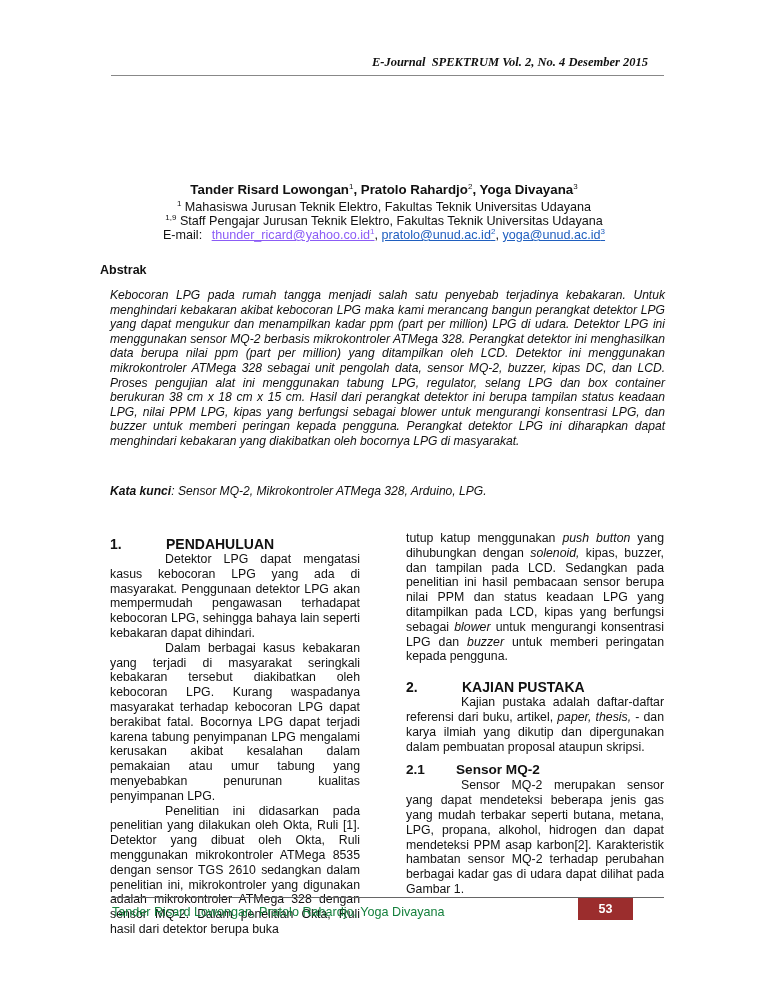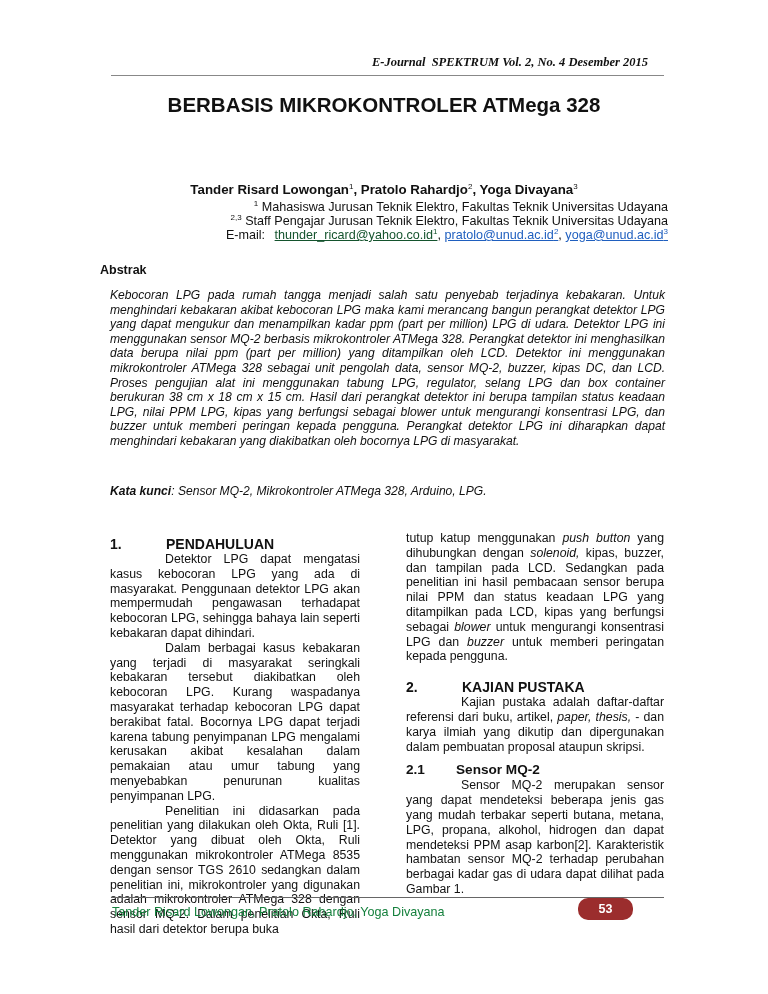--- a/index.html
+++ b/index.html
@@ -12,21 +12,21 @@
   .header-rule { position: absolute; left: 111px; right: 104px; top: 75px; height: 0; border-top: 1px solid #888; }
   .title {
     position: absolute; left: 100px; width: 568px; top: 88px; text-align: center;
     font-family: "Liberation Sans", sans-serif; font-weight: bold; font-size: 20.5px; line-height: 34px; color: #111;
   }
   .authors {
     position: absolute; left: 100px; width: 568px; top: 182px; text-align: center;
     font-family: "Liberation Sans", sans-serif; font-weight: bold; font-size: 13.3px; color: #111;
   }
   .affil {
-    position: absolute; left: 100px; width: 568px; text-align: right;
+    position: absolute; left: 100px; width: 568px; text-align: center;
     font-family: "Liberation Sans", sans-serif; font-size: 12.6px; line-height: 14px; color: #111;
   }
   sup { font-size: 8px; vertical-align: super; line-height: 0; font-weight: normal; }
   a.mail { color: #1f5fbf; text-decoration: underline; }
   .abstract-title {
     position: absolute; left: 100px; width: 568px; top: 263px; text-align: left;
     font-family: "Liberation Sans", sans-serif; font-weight: bold; font-size: 12.5px;
   }
   .abstract {
     position: absolute; left: 110px; width: 555px; top: 288px;
@@ -58,35 +58,34 @@
     font-family: "Liberation Sans", sans-serif; font-weight: bold; font-size: 12.5px;
   }
 </style>
 </head>
 <body>
 
 <div class="header-text">E-Journal  SPEKTRUM Vol. 2, No. 4 Desember 2015</div>
 <div class="header-rule"></div>
 
 <div class="title">
-  <div>BERBASIS MIKROKONTROLER ATMega 328</div>
 </div>
 
 <div class="authors">
   <span>Tander Risard Lowongan</span><sup>1</sup>, <span>Pratolo Rahardjo</span><sup>2</sup>, <span>Yoga Divayana</span><sup>3</sup>
 </div>
 
 <div class="affil" style="top:200px;">
   <sup>1</sup> <span>Mahasiswa Jurusan Teknik Elektro, Fakultas Teknik Universitas Udayana</span>
 </div>
 <div class="affil" style="top:214px;">
-  <sup>2,3</sup> <span>Staff Pengajar Jurusan Teknik Elektro, Fakultas Teknik Universitas Udayana</span>
+  <sup>1,9</sup> <span>Staff Pengajar Jurusan Teknik Elektro, Fakultas Teknik Universitas Udayana</span>
 </div>
 <div class="affil" style="top:228px;">
-  <span>E-mail: </span><a class="mail" style="color: #14532d; padding-left: 6px;"><span>thunder_ricard@yahoo.co.id</span><sup>1</sup></a>, <a class="mail" style="color: rgb(31, 95, 191);"><span>pratolo@unud.ac.id</span><sup>2</sup></a>, <a class="mail" style="color: rgb(31, 95, 191);"><span> yoga@unud.ac.id</span><sup>3</sup></a>
+  <span>E-mail: </span><a class="mail" style="color: #8b5cf6; padding-left: 6px;"><span>thunder_ricard@yahoo.co.id</span><sup>1</sup></a>, <a class="mail" style="color: rgb(31, 95, 191);"><span>pratolo@unud.ac.id</span><sup>2</sup></a>, <a class="mail" style="color: rgb(31, 95, 191);"><span> yoga@unud.ac.id</span><sup>3</sup></a>
 </div>
 
 <div class="abstract-title">Abstrak</div>
 <div class="abstract">Kebocoran LPG pada rumah tangga menjadi salah satu penyebab terjadinya kebakaran. Untuk menghindari kebakaran akibat kebocoran LPG maka kami merancang bangun perangkat detektor LPG yang dapat mengukur dan menampilkan kadar ppm (part per million) LPG di udara. Detektor LPG ini menggunakan sensor MQ-2 berbasis mikrokontroler ATMega 328. Perangkat detektor ini menghasilkan data berupa nilai ppm (part per million) yang ditampilkan oleh LCD. Detektor ini menggunakan mikrokontroler ATMega 328 sebagai unit pengolah data, sensor MQ-2, buzzer, kipas DC, dan LCD. Proses pengujian alat ini menggunakan tabung LPG, regulator, selang LPG dan box container berukuran 38 cm x 18 cm x 15 cm. Hasil dari perangkat detektor ini berupa tampilan status keadaan LPG, nilai PPM LPG, kipas yang berfungsi sebagai blower untuk mengurangi konsentrasi LPG, dan buzzer untuk memberi peringan kepada pengguna. Perangkat detektor LPG ini diharapkan dapat menghindari kebakaran yang diakibatkan oleh bocornya LPG di masyarakat.</div>
 
 <div class="keywords">
   <b>Kata kunci</b><span>: Sensor MQ-2, Mikrokontroler ATMega 328, Arduino, LPG.</span>
 </div>
 
 <div class="col col-left">
@@ -108,13 +107,13 @@
   <p id="rp2" class="indent"><span>Kajian pustaka adalah daftar-daftar referensi dari buku, artikel, </span><i>paper, thesis,</i><span> - dan karya ilmiah yang dikutip dan dipergunakan dalam pembuatan proposal ataupun skripsi.</span></p>
   <div class="sub-head" style="margin-top:8px;">
     <span class="num">2.1</span>
     <span>Sensor MQ-2</span>
   </div>
   <p class="indent">Sensor MQ-2 merupakan sensor yang dapat mendeteksi beberapa jenis gas yang mudah terbakar seperti butana, metana, LPG, propana, alkohol, hidrogen dan dapat mendeteksi PPM asap karbon[2]. Karakteristik hambatan sensor MQ-2 terhadap perubahan berbagai kadar gas di udara dapat dilihat pada Gambar 1.</p>
 </div>
 
 <div class="footer-rule"></div>
 <div class="footer-text">Tander Risard Lowongan, Pratolo Rahardjo, Yoga Divayana</div>
-<div class="page-num" style="background: rgb(155, 45, 45); border-radius: 10px;">53</div>
+<div class="page-num" style="background: rgb(155, 45, 45);">53</div>
 
 </body></html>

